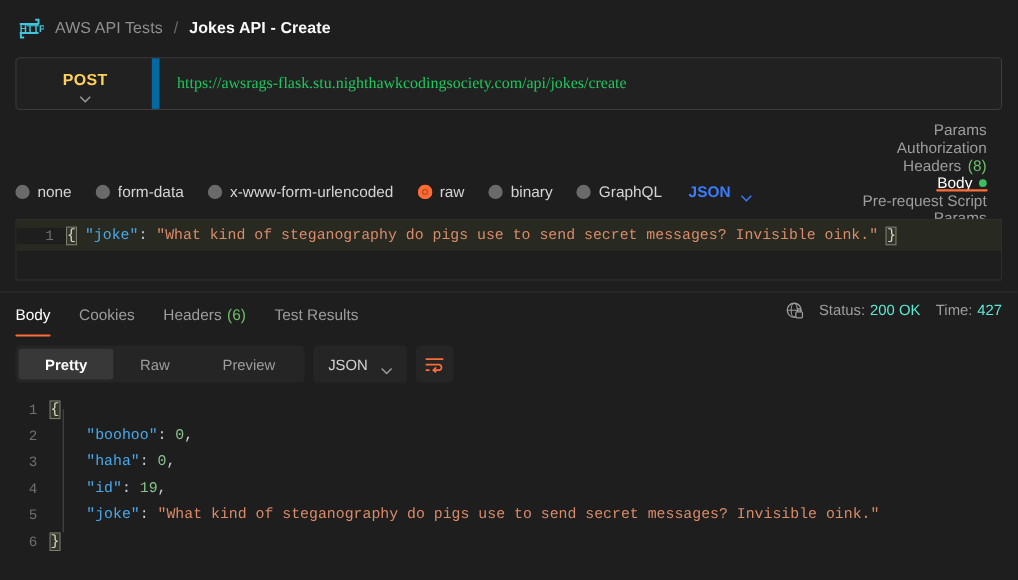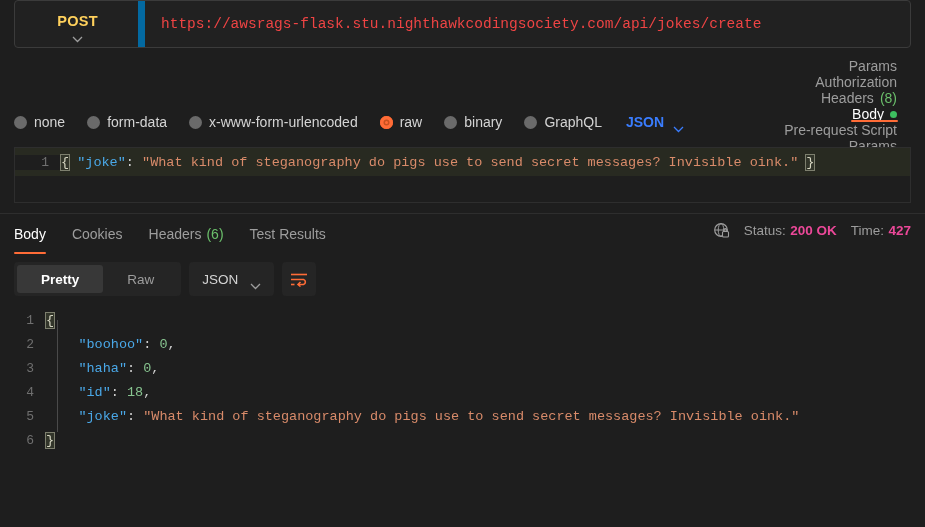--- a/index.html
+++ b/index.html
@@ -35,22 +35,22 @@
     width: 130px; height: 100%; display: flex; align-items: center;
     justify-content: center; padding: 0 16px 0 18px;
     border-right: 7px solid #0369a1; cursor: pointer; flex-direction: column;
   }
   .method-label {
     color: #ffd15c; font-size: 14.5px; font-weight: bold; letter-spacing: .3px;
   }
   .chev { width: 11px; height: 7px; flex: none; }
   .url-input {
     flex: 1; height: 100%; background: transparent; border: none; outline: none;
-    color: #ef4444; font-size: 14.5px; padding: 0 16px;
-    font-family: Liberation Mono, monospace;
+    color: #22c55e; font-size: 14.5px; padding: 0 16px;
+    font-family: Liberation Serif, serif;
   }
 
   
   .req-tabs {
     display: flex; align-items: flex-end; gap: 0;
     padding: 0 14px; height: 41px; margin-top: 10px; flex-direction: column;
   }
   .req-tab {
     position: relative; height: 41px; display: flex; align-items: center;
     gap: 6px; padding: 0 14px; cursor: pointer;
@@ -130,21 +130,21 @@
   .resp-tab.active::after {
     content: ""; position: absolute; left: 0; right: 13px; bottom: 0;
     height: 2px; background: #ff6c37; border-radius: 1px;
   }
   .status-group {
     display: flex; align-items: center; gap: 14px; height: 40px;
     padding-bottom: 8px; white-space: nowrap;
   }
   .globe-icon { width: 17px; height: 17px; flex: none; }
   .stat-txt { color: #9d9d9d; font-size: 13.5px; }
-  .stat-val { color: #ec4899; font-size: 13.5px; font-weight: bold; }
+  .stat-val { color: #5eead4; font-size: 13.5px; }
 
   
   .resp-toolbar {
     display: flex; align-items: center; gap: 8px;
     padding: 8px 14px 8px 14px;
   }
   .seg-group {
     display: flex; background: #252525; border-radius: 4px; height: 34px;
     align-items: center; padding: 3px;
   }
@@ -173,20 +173,33 @@
   .fold-rail {
     position: absolute; left: 57px; top: 16px; width: 1px; height: 112px;
     background: #4a4a4a;
   }
 </style>
 </head>
 <body>
 
 <div class="app">
 
+  <div class="breadcrumb-bar">
+    <span class="http-icon">
+      <svg viewBox="0 0 26 22" width="26" height="22">
+        <path d="M4 7 H21 M4 15 H21" stroke="#3fc6dd" stroke-width="2" fill="none"></path>
+        <text x="4" y="14" fill="#3fc6dd" font-size="9" font-family="Liberation Sans, sans-serif" font-weight="bold">HTTP</text>
+        <path d="M18 3 h3 v4" stroke="#3fc6dd" stroke-width="1.8" fill="none"></path>
+        <path d="M8 19 h-3 v-4" stroke="#3fc6dd" stroke-width="1.8" fill="none"></path>
+      </svg>
+    </span>
+    <span class="crumb-collection">AWS API Tests</span>
+    <span class="crumb-sep">/</span>
+    <span class="crumb-current">Jokes API - Create</span>
+  </div>
 
   <div class="url-row">
     <div class="url-bar">
       <div class="method-box">
         <span class="method-label">POST</span>
         <span class="chev">
           <svg viewBox="0 0 11 7" width="11" height="7">
               <path d="M1 1 L5.5 5.5 L10 1" stroke="#9d9d9d" stroke-width="1.3" fill="none"></path>
             </svg>
         </span>
@@ -309,20 +322,23 @@
   </div>
 
   <div class="resp-toolbar">
     <div class="seg-group">
       <div class="seg active">
         <span>Pretty</span>
       </div>
       <div class="seg">
         <span>Raw</span>
       </div>
+      <div class="seg">
+        <span>Preview</span>
+      </div>
     </div>
     <div class="resp-json-select">
       <span class="jtxt">JSON</span>
       <span class="chev">
         <svg viewBox="0 0 11 7" width="11" height="7">
             <path d="M1 1 L5.5 5.5 L10 1" stroke="#9d9d9d" stroke-width="1.3" fill="none"></path>
           </svg>
       </span>
     </div>
     <div class="wrap-btn">
@@ -336,19 +352,19 @@
       </span>
     </div>
   </div>
 
   <div class="resp-body">
     <div class="fold-rail"></div>
     <div id="resp-lines">
         <div class="code-line"><span class="gutter">1</span><span class="brace-match">{</span></div>
         <div class="code-line"><span class="gutter">2</span><span class="p">    </span><span class="k">"boohoo"</span><span class="p">: </span><span class="n">0</span><span class="p">,</span></div>
         <div class="code-line"><span class="gutter">3</span><span class="p">    </span><span class="k">"haha"</span><span class="p">: </span><span class="n">0</span><span class="p">,</span></div>
-        <div class="code-line"><span class="gutter">4</span><span class="p">    </span><span class="k">"id"</span><span class="p">: </span><span class="n">18</span><span class="p">,</span></div>
+        <div class="code-line"><span class="gutter">4</span><span class="p">    </span><span class="k">"id"</span><span class="p">: </span><span class="n">19</span><span class="p">,</span></div>
         <div class="code-line"><span class="gutter">5</span><span class="p">    </span><span class="k">"joke"</span><span class="p">: </span><span class="s">"What kind of steganography do pigs use to send secret messages? Invisible oink."</span></div>
         <div class="code-line"><span class="gutter">6</span><span class="brace-match">}</span></div>
       </div>
   </div>
 
 </div>
 
 </body></html>

